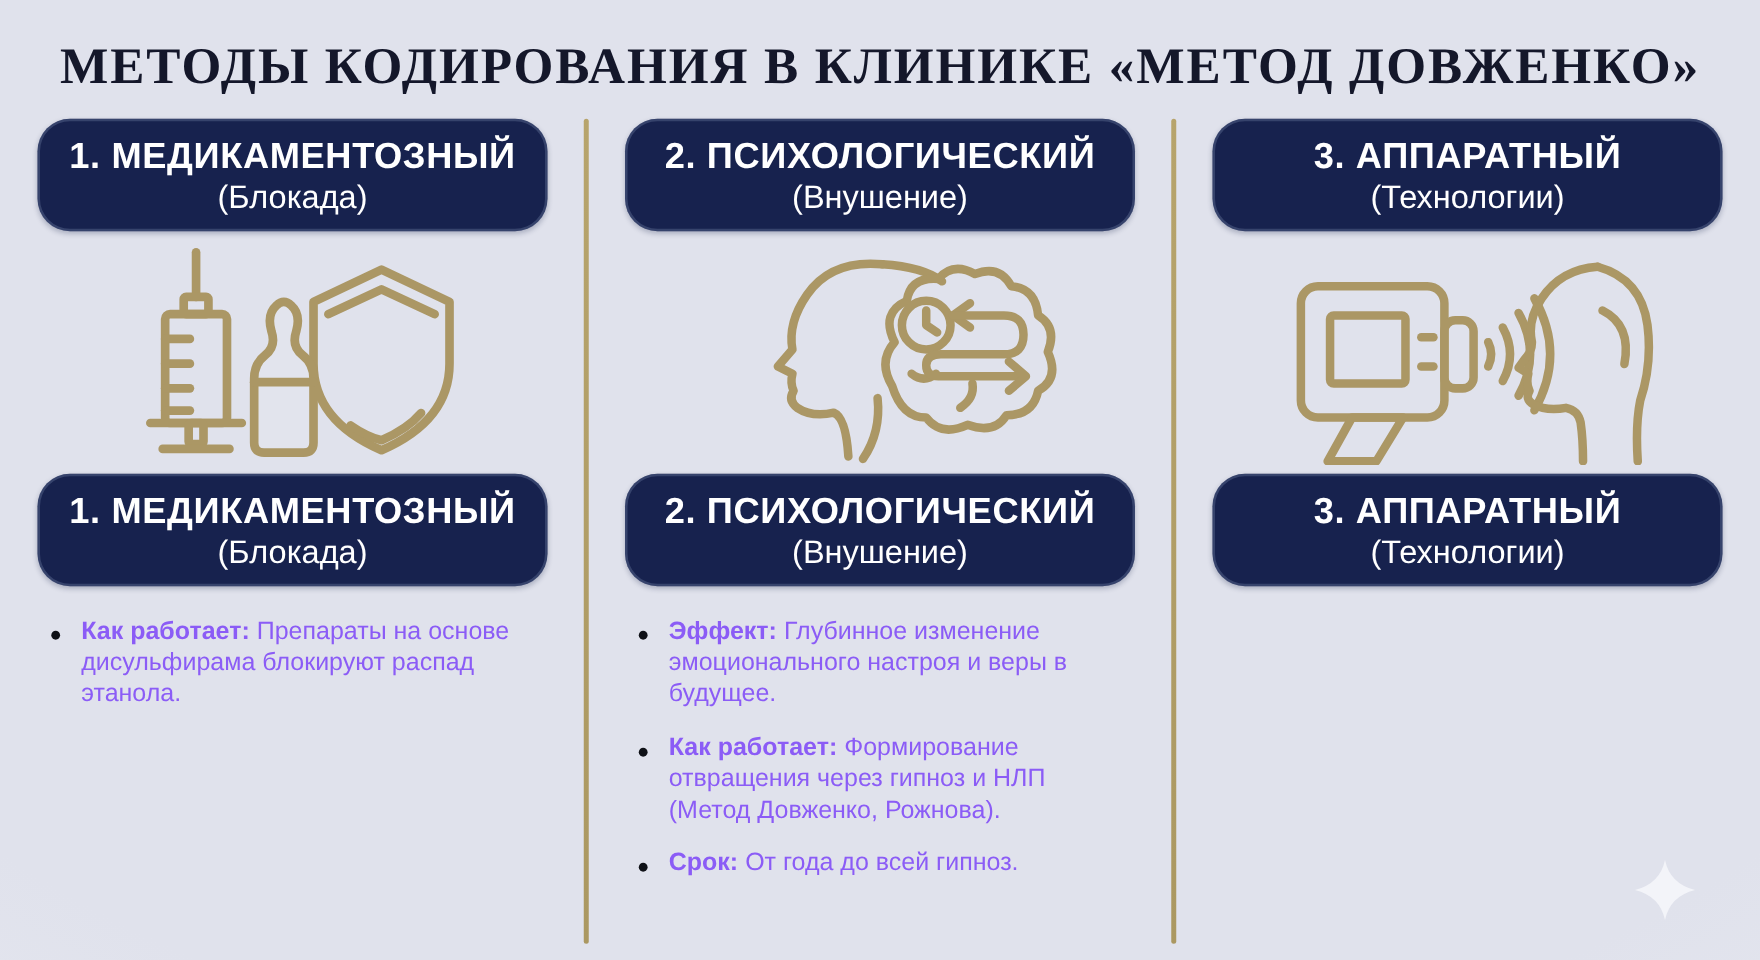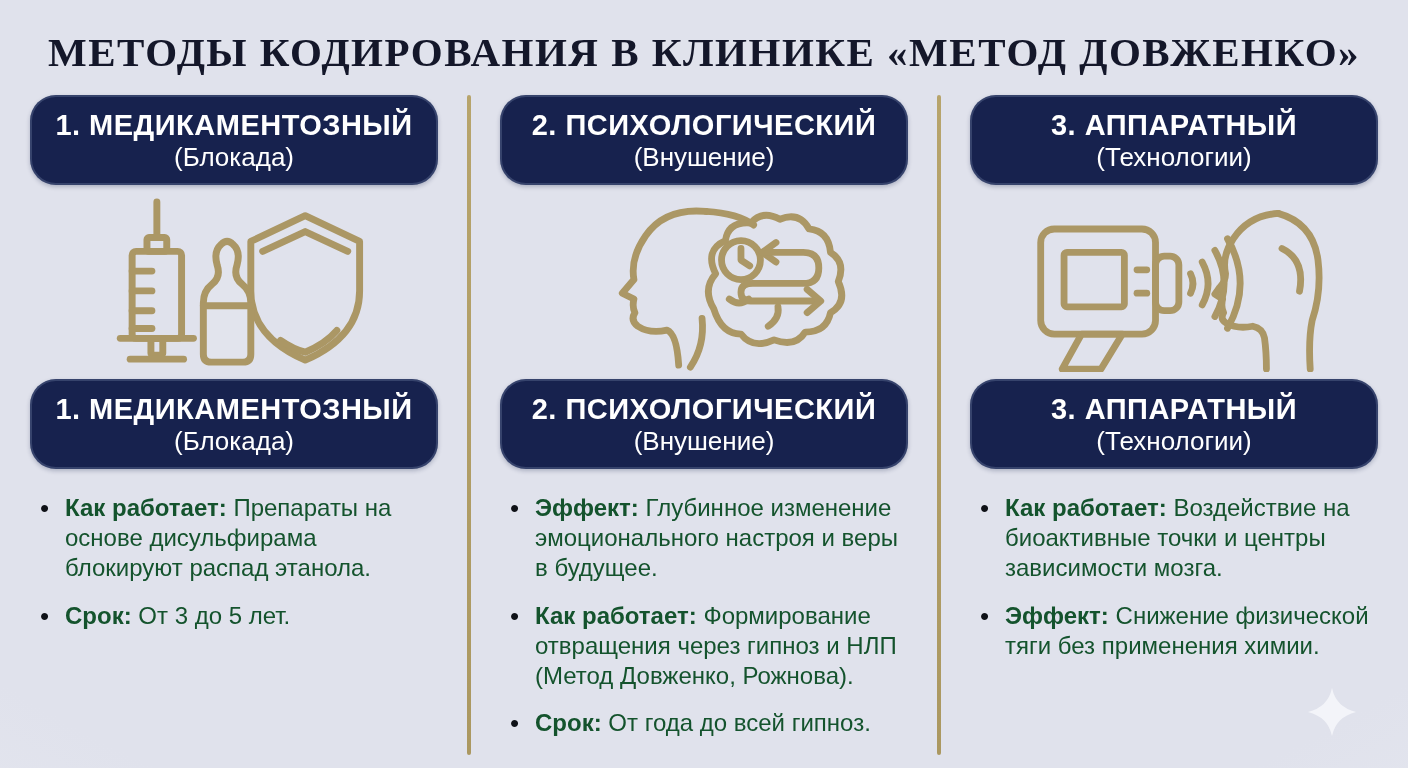--- a/index.html
+++ b/index.html
@@ -30,21 +30,21 @@
   }
   .pill-l1{font-size:29px;font-weight:800;letter-spacing:.5px;line-height:1.18;}
   .pill-l2{font-size:26px;font-weight:400;line-height:1.12;}
   .iconbox{height:194px;flex:none;display:flex;align-items:center;justify-content:center;}
   .iconbox svg{display:block;}
   .lineart{stroke:#ab9765;stroke-width:7;fill:none;stroke-linecap:round;stroke-linejoin:round;}
   .lineart-fill{stroke:#ab9765;stroke-width:7;fill:#e2e4ed;stroke-linecap:round;stroke-linejoin:round;}
   .bullets{margin-top:24px;padding-left:8px;padding-right:2px;}
   .bullet{
     position:relative;padding-left:27px;margin-bottom:17px;
-    font-size:24px;line-height:1.26;color:#14532d;
+    font-size:20px;line-height:1.26;color:#8b5cf6;
   }
   .bullet::before{content:"•";position:absolute;left:2px;top:-1px;font-size:26px;color:#0f1117;}
   .b-label{font-weight:700;}
   .b-bold{font-weight:700;}
   .sparkle{position:absolute;left:1308px;top:688px;width:48px;height:48px;}
 </style>
 </head>
 <body>
 
 <div class="title">МЕТОДЫ КОДИРОВАНИЯ В КЛИНИКЕ «МЕТОД ДОВЖЕНКО»</div>
@@ -84,24 +84,20 @@
       </span>
     </div>
     <div class="pill">
       <div class="pill-l1">1. МЕДИКАМЕНТОЗНЫЙ</div>
       <div class="pill-l2">(Блокада)</div>
     </div>
     <div class="bullets">
       <div class="bullet">
         <span class="b-label">Как работает:</span>
         <span>Препараты на основе дисульфирама блокируют распад этанола.</span>
-      </div>
-      <div class="bullet">
-        <span class="b-label">Срок:</span>
-        <span>От 3 до 5 лет.</span>
       </div>
     </div>
   </div>
 
   <div class="vdivider"></div>
 
   <div class="col">
     <div class="pill">
       <div class="pill-l1">2. ПСИХОЛОГИЧЕСКИЙ</div>
       <div class="pill-l2">(Внушение)</div>
@@ -170,29 +166,19 @@
             <path d="M262 22 Q298 32 303 70 Q307 102 297 132 Q293 152 295 182"></path>
             <path d="M266 58 Q290 70 284 102"></path>
           </g>
         </svg>
       </span>
     </div>
     <div class="pill">
       <div class="pill-l1">3. АППАРАТНЫЙ</div>
       <div class="pill-l2">(Технологии)</div>
     </div>
-    <div class="bullets">
-      <div class="bullet">
-        <span class="b-label">Как работает:</span>
-        <span>Воздействие на биоактивные точки и центры зависимости мозга.</span>
-      </div>
-      <div class="bullet">
-        <span class="b-label">Эффект:</span>
-        <span>Снижение физической тяги без применения химии.</span>
-      </div>
-    </div>
   </div>
 
 </div>
 
 <svg class="sparkle" viewBox="0 0 48 48">
   <path d="M24 0 Q28 19 48 24 Q28 29 24 48 Q20 29 0 24 Q20 19 24 0 Z" fill="#f3f4f9"></path>
 </svg>
 
 </body></html>

